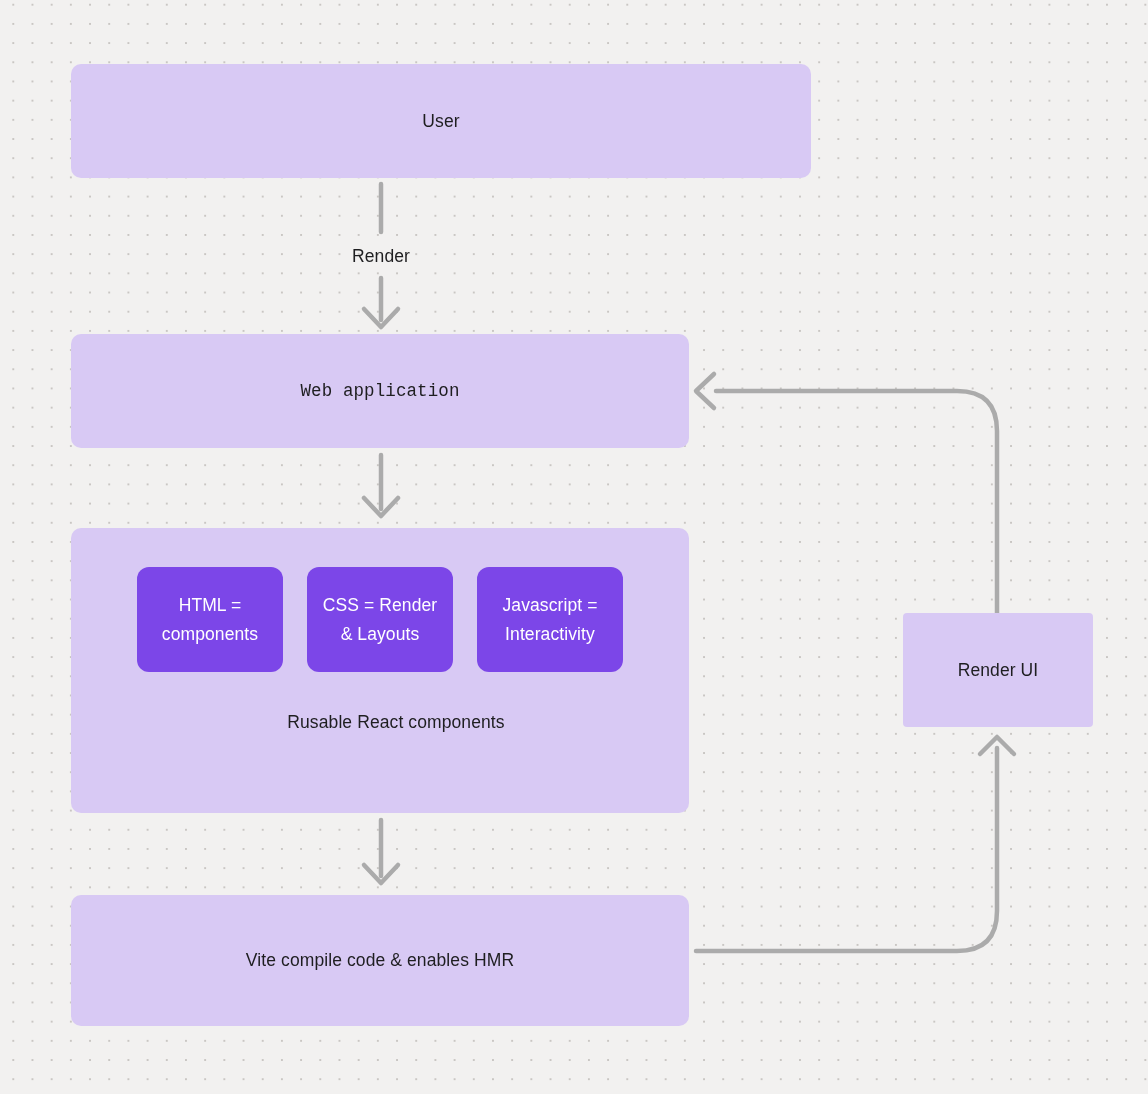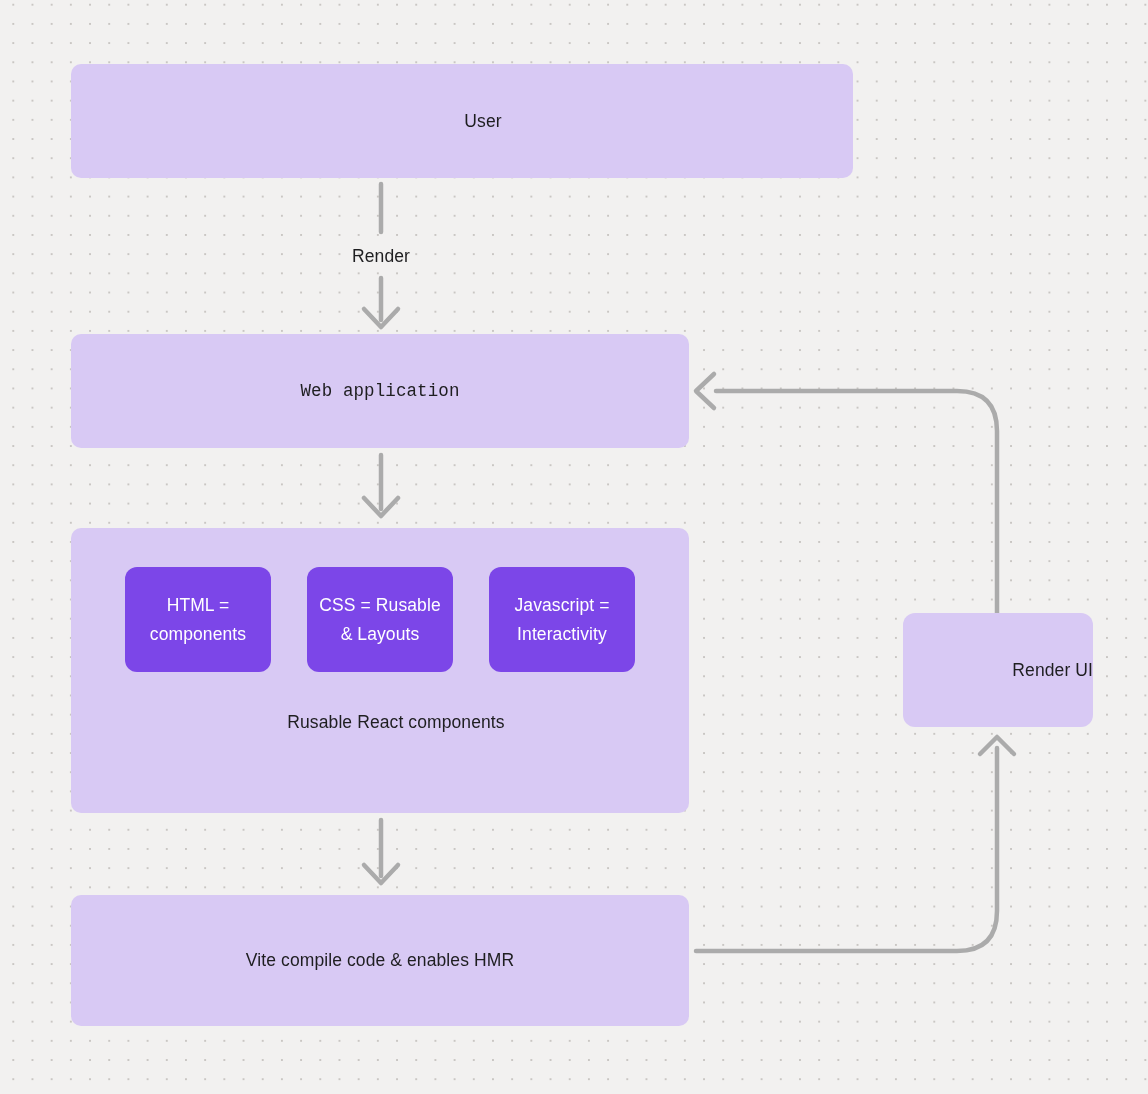--- a/index.html
+++ b/index.html
@@ -22,28 +22,28 @@
   }
   .canvas{position:absolute;inset:0;}
   .node{
     position:absolute;
     background:var(--node-fill);
     border-radius:10px;
     display:flex;align-items:center;justify-content:center;
     color:var(--text);
     font-size:17.5px;font-weight:500;letter-spacing:.1px;
   }
-  .node-user{left:71px;top:64px;width:740px;height:114px;padding-left:42px;}
+  .node-user{left:71px;top:64px;width:740px;height:114px;}
   .node-webapp{left:71px;top:334px;width:618px;height:114px;font-family:Liberation Mono, monospace;}
   .node-group{left:71px;top:528px;width:618px;height:285px;display:block;}
   .node-vite{left:71px;top:895px;width:618px;height:131px;}
-  .node-render{left:903px;top:613px;width:190px;height:114px;border-radius:12px;justify-content:flex-end;}
+  .node-render{left:903px;top:613px;width:190px;height:114px;border-radius:4px;}
   .chip-row{
     position:absolute;left:0;top:39px;width:100%;
-    display:flex;justify-content:center;gap:36px;
+    display:flex;justify-content:center;gap:24px;
   }
   .chip{
     width:146px;height:105px;border-radius:12px;
     background:var(--chip-fill);color:var(--chip-text);
     display:flex;flex-direction:column;align-items:center;justify-content:center;
     font-size:17.5px;font-weight:500;line-height:1.64;text-align:center;
   }
   .group-caption{
     position:absolute;left:0;top:712px;width:100%;
     text-align:center;color:var(--text);
@@ -104,21 +104,21 @@
     <span>Web application</span>
   </div>
 
   <div class="node node-group">
     <div class="chip-row">
       <div class="chip">
         <span>HTML =</span>
         <span>components</span>
       </div>
       <div class="chip">
-        <span>CSS = Rusable</span>
+        <span>CSS = Render</span>
         <span>&amp; Layouts</span>
       </div>
       <div class="chip">
         <span>Javascript =</span>
         <span>Interactivity</span>
       </div>
     </div>
     <div class="group-caption">Rusable React components</div>
   </div>
 

